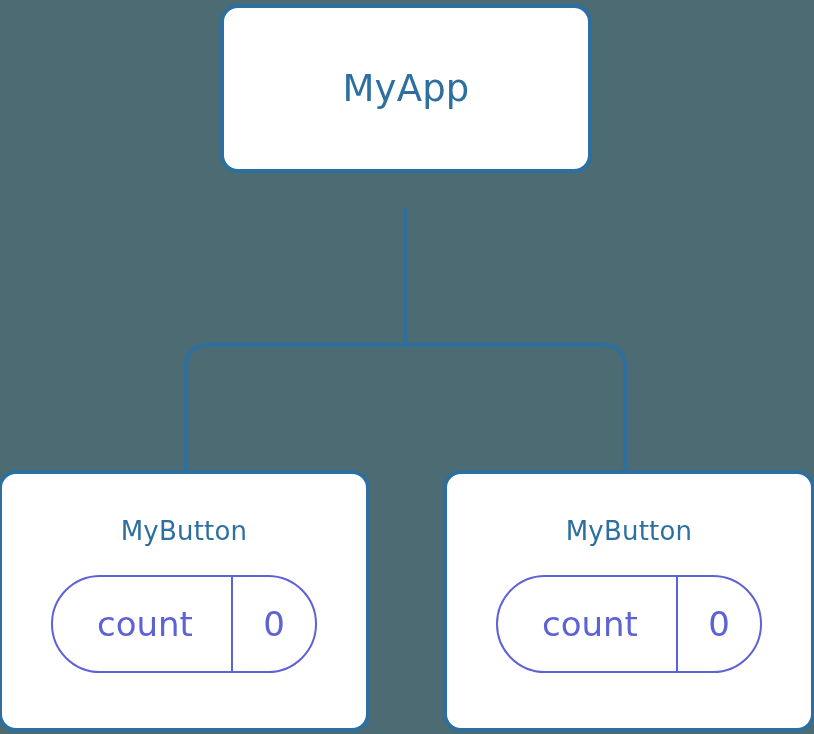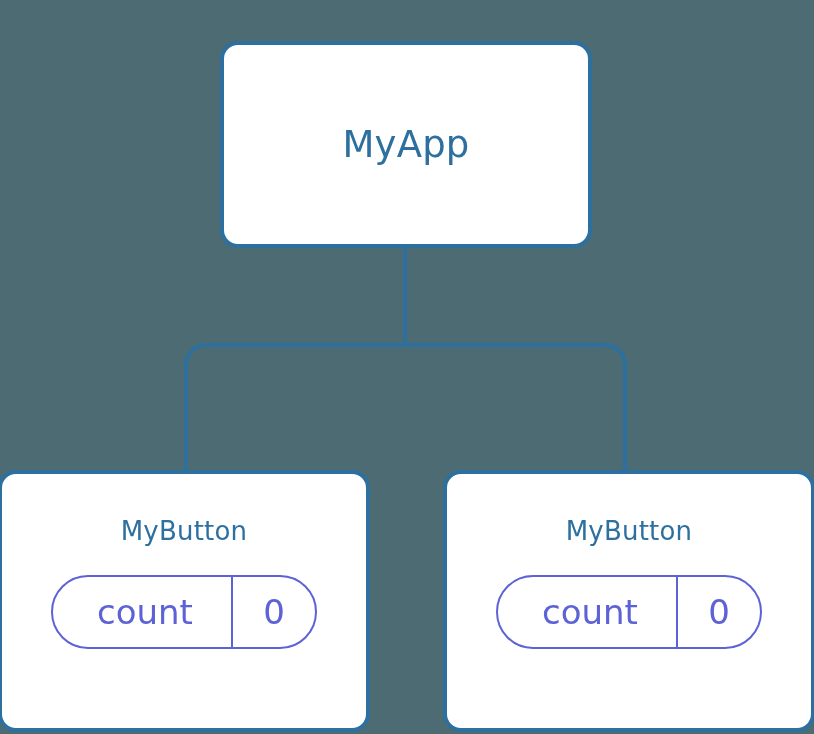--- a/index.html
+++ b/index.html
@@ -38,23 +38,22 @@
     border: 4px solid #2d70a0;
     border-radius: 18px;
     display: flex;
     flex-direction: column;
     align-items: center;
   }
   .node-root {
     left: 220px;
     top: 4px;
     width: 372px;
-    height: 207px;
+    height: 169px;
     justify-content: center;
-    margin-top: 37px;
   }
   .node-leaf {
     top: 470px;
     width: 372px;
     height: 262px;
     padding-top: 44px;
   }
   .node-leaf-left  { left: -2px; }
   .node-leaf-right { left: 443px; }
 
@@ -68,21 +67,21 @@
   }
   .node-leaf .node-title {
     font-size: 26px;
   }
 
   
   .state-pill {
     margin-top: 31px;
     box-sizing: border-box;
     width: 266px;
-    height: 74px;
+    height: 98px;
     border: 2px solid #5d62d6;
     border-radius: 49px;
     display: flex;
     align-items: stretch;
     overflow: hidden;
   }
   .state-key,
   .state-value {
     display: flex;
     align-items: center;

